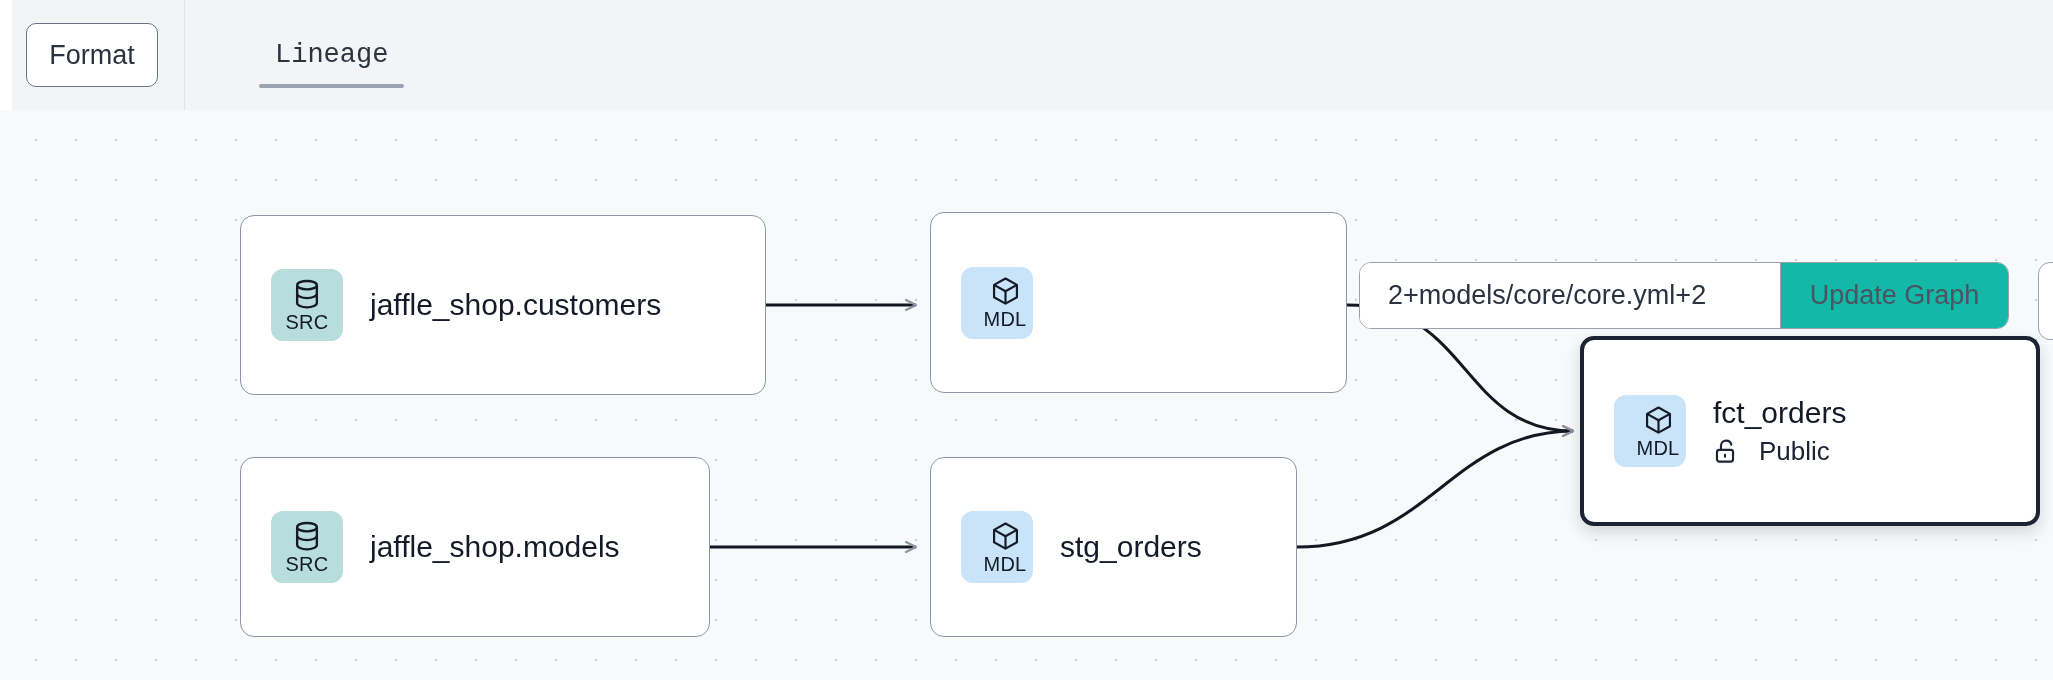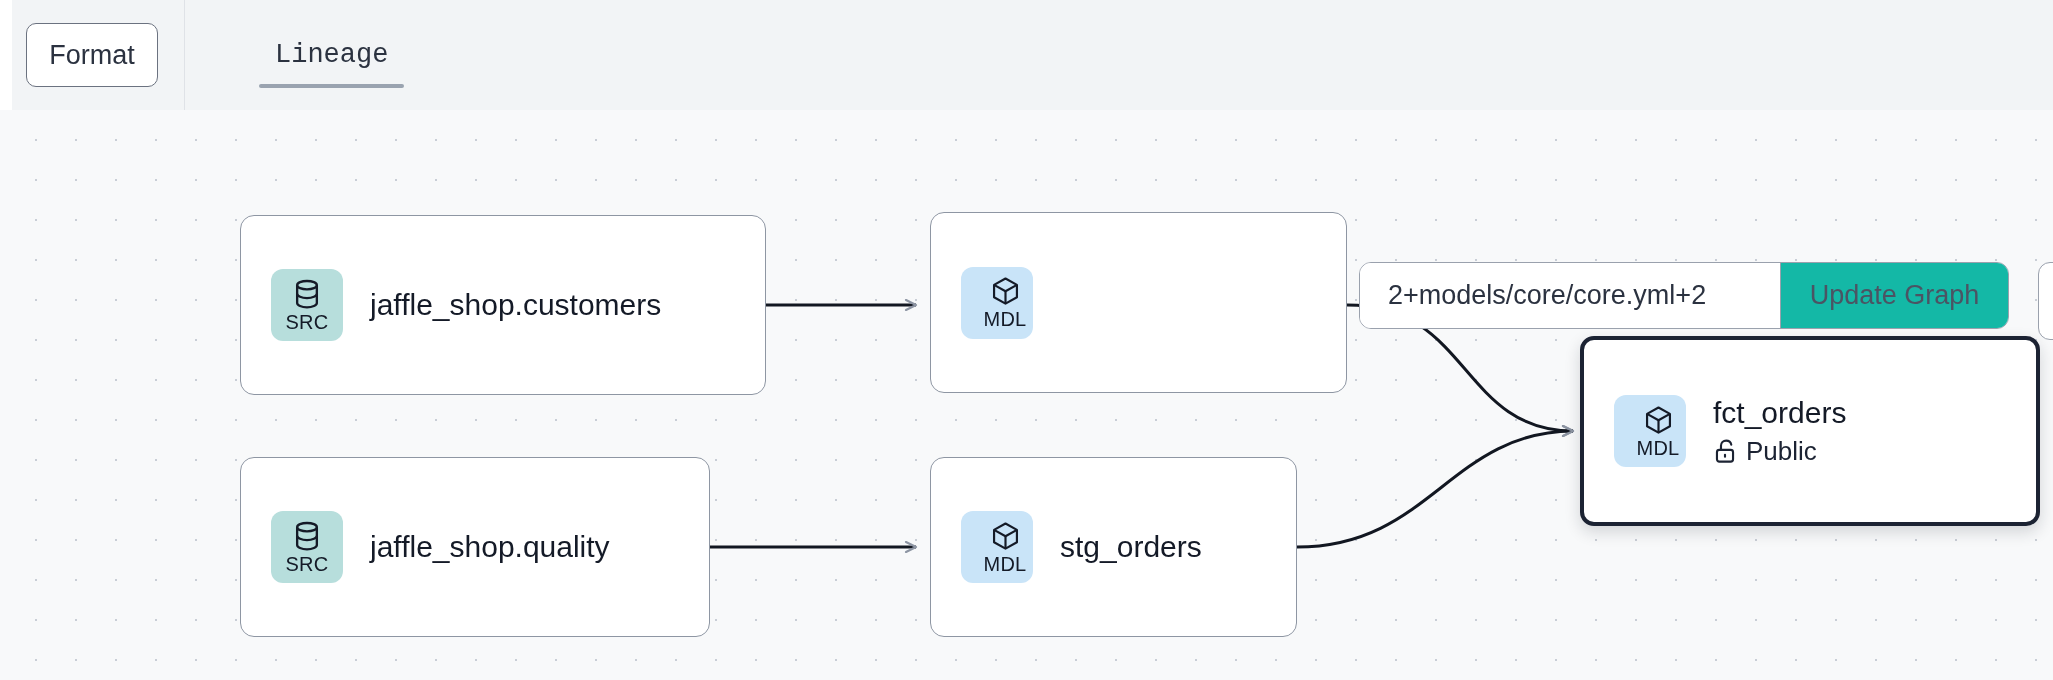--- a/index.html
+++ b/index.html
@@ -136,21 +136,21 @@
   .badge-text {
     font-size: 20px; line-height: 20px;
     color: #141a27; letter-spacing: 0.2px;
     font-family: "Liberation Sans", sans-serif;
   }
   .node-body { margin-left: 27px; display: flex; flex-direction: column; justify-content: center; }
   .node-title {
     font-size: 30px; color: #141a27; white-space: nowrap; line-height: 1.18;
   }
   .node-sub {
-    display: flex; align-items: center; gap: 9px;
+    display: flex; align-items: center; gap: 22px;
     font-size: 26px; color: #1c2333; margin-top: 5px;
   }
   .node-sub svg { display: block; }
 </style>
 </head>
 <body>
 
 <div id="app">
 
   <div class="header">
@@ -220,21 +220,21 @@
         <span>
           <svg width="30" height="32" viewBox="0 0 24 26" fill="none" stroke="#141a27" stroke-width="1.9">
             <ellipse cx="12" cy="5" rx="8" ry="3.4"></ellipse>
             <path d="M4,5 V19.5 C4,21.4 7.6,23 12,23 C16.4,23 20,21.4 20,19.5 V5"></path>
             <path d="M4,12 C4,13.9 7.6,15.5 12,15.5 C16.4,15.5 20,13.9 20,12"></path>
           </svg>
         </span>
         <span class="badge-text">SRC</span>
       </div>
       <div class="node-body">
-        <div class="node-title">jaffle_shop.quality</div>
+        <div class="node-title">jaffle_shop.models</div>
       </div>
     </div>
 
     <div class="node" style="left:930px; top:347px; width:367px; height:180px;">
       <div class="badge mdl">
         <span>
           <svg width="31" height="32" viewBox="0 0 26 28" fill="none" stroke="#141a27" stroke-width="1.9" stroke-linejoin="round">
             <path d="M13,2.2 L23,7.8 L23,18.6 L13,24.2 L3,18.6 L3,7.8 Z"></path>
             <path d="M3,7.8 L13,13.4 L23,7.8"></path>
             <path d="M13,13.4 L13,24.2"></path>

